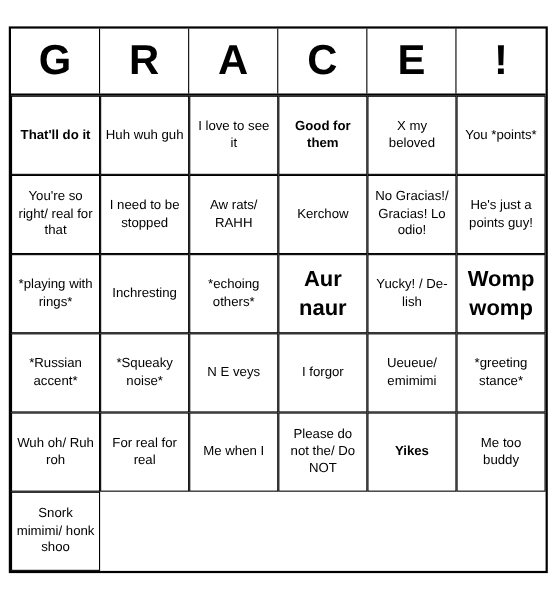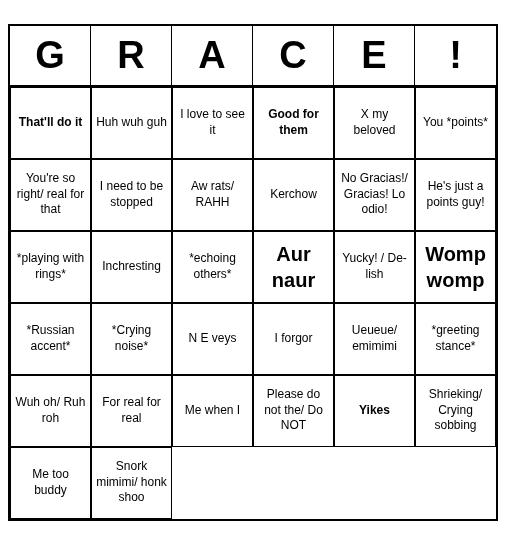--- a/index.html
+++ b/index.html
@@ -83,27 +83,26 @@
       <div class="bingo-cell">Kerchow</div>
       <div class="bingo-cell">No Gracias!/ Gracias! Lo odio!</div>
       <div class="bingo-cell">He's just a points guy!</div>
       <div class="bingo-cell">*playing with rings*</div>
       <div class="bingo-cell">Inchresting</div>
       <div class="bingo-cell">*echoing others*</div>
       <div class="bingo-cell xl-text">Aur naur</div>
       <div class="bingo-cell">Yucky! / De-lish</div>
       <div class="bingo-cell xl-text">Womp womp</div>
       <div class="bingo-cell">*Russian accent*</div>
-      <div class="bingo-cell">*Crying noise*</div>
+      <div class="bingo-cell">*Squeaky noise*</div>
       <div class="bingo-cell">N E veys</div>
       <div class="bingo-cell">I forgor</div>
       <div class="bingo-cell">Ueueue/ emimimi</div>
       <div class="bingo-cell">*greeting stance*</div>
       <div class="bingo-cell">Wuh oh/ Ruh roh</div>
       <div class="bingo-cell">For real for real</div>
       <div class="bingo-cell">Me when I</div>
       <div class="bingo-cell">Please do not the/ Do NOT</div>
       <div class="bingo-cell large-text">Yikes</div>
-      <div class="bingo-cell">Shrieking/ Crying sobbing</div>
       <div class="bingo-cell">Me too buddy</div>
       <div class="bingo-cell">Snork mimimi/ honk shoo</div>
     </div>
 </div>
 
 </body></html>

